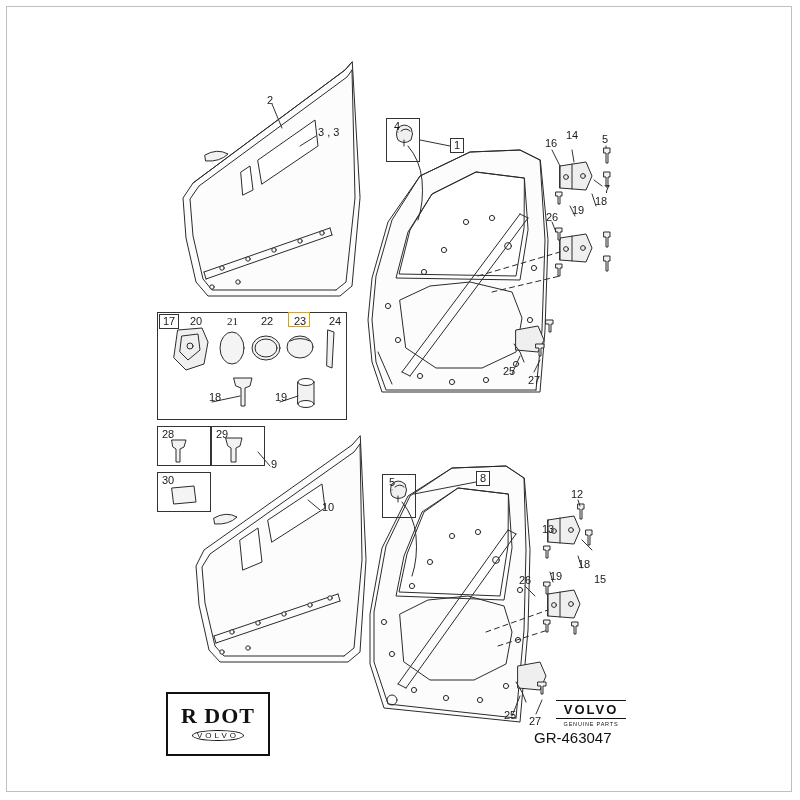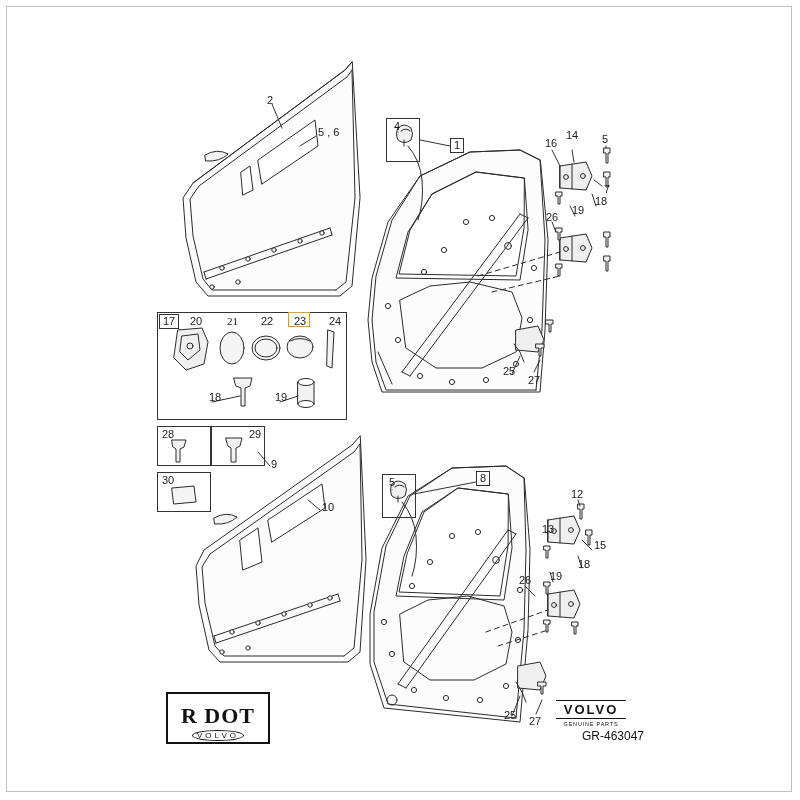--- a/index.html
+++ b/index.html
@@ -58,21 +58,21 @@
     top: 0;
     width: 800px;
     height: 800px;
     pointer-events: none;
   }
   #logo-box {
     position: absolute;
     left: 166px;
     top: 692px;
     width: 104px;
-    height: 52px;
+    height: 64px;
     border: 2px solid #111;
     background: #fff;
     box-sizing: border-box;
   }
   #logo-text {
     position: absolute;
     left: 0; right: 0;
     top: 9px;
     text-align: center;
     font-size: 22px;
@@ -113,23 +113,23 @@
     padding: 1px 0;
   }
   #volvo-genuine {
     font-size: 5.5px;
     letter-spacing: 0.8px;
     color: #111;
     margin-top: 2px;
   }
   #doc-ref {
     position: absolute;
-    left: 582px;
+    left: 534px;
     top: 729px;
-    font-size: 12px;
+    font-size: 15px;
     color: #111;
     text-align: right;
   }
 </style>
 </head>
 <body>
 
 <div id="page">
 
   <div id="frame-border"></div>
@@ -399,21 +399,21 @@
 
   <div class="panelbox" style="left:386px;top:118px;width:34px;height:44px;"></div>
   <div class="panelbox" style="left:157px;top:312px;width:190px;height:108px;"></div>
   <div class="panelbox highlight" style="left:288px;top:312px;width:22px;height:15px;"></div>
   <div class="panelbox" style="left:157px;top:426px;width:54px;height:40px;"></div>
   <div class="panelbox" style="left:211px;top:426px;width:54px;height:40px;"></div>
   <div class="panelbox" style="left:157px;top:472px;width:54px;height:40px;"></div>
   <div class="panelbox" style="left:382px;top:474px;width:34px;height:44px;"></div>
 
   <div class="callout" style="left:267px;top:95px;">2</div>
-  <div class="callout" style="left:318px;top:127px;">5 , 6</div>
+  <div class="callout" style="left:318px;top:127px;">3 , 3</div>
   <div class="callout" style="left:394px;top:121px;">4</div>
   <div class="boxed" style="left:450px;top:138px;">1</div>
   <div class="callout" style="left:545px;top:138px;">16</div>
   <div class="callout" style="left:566px;top:130px;">14</div>
   <div class="callout" style="left:602px;top:134px;">5</div>
   <div class="callout" style="left:604px;top:184px;">7</div>
   <div class="callout" style="left:572px;top:205px;">19</div>
   <div class="callout" style="left:595px;top:196px;">18</div>
   <div class="callout" style="left:546px;top:212px;">26</div>
   <div class="callout" style="left:503px;top:366px;">25</div>
@@ -422,29 +422,29 @@
   <div class="boxed" style="left:148px;top:314px;margin-left:11px;">17</div>
   <div class="callout" style="left:190px;top:316px;">20</div>
   <div class="callout" style="left:227px;top:316px;font-family:Liberation Serif, serif;">21</div>
   <div class="callout" style="left:261px;top:316px;">22</div>
   <div class="callout" style="left:294px;top:316px;">23</div>
   <div class="callout" style="left:329px;top:316px;">24</div>
   <div class="callout" style="left:209px;top:392px;">18</div>
   <div class="callout" style="left:275px;top:392px;">19</div>
 
   <div class="callout" style="left:162px;top:429px;">28</div>
-  <div class="callout" style="left:216px;top:429px;margin-left:33px;">29</div>
+  <div class="callout" style="left:216px;top:429px;">29</div>
   <div class="callout" style="left:271px;top:459px;">9</div>
   <div class="callout" style="left:162px;top:475px;">30</div>
   <div class="callout" style="left:322px;top:502px;">10</div>
   <div class="callout" style="left:389px;top:477px;">5</div>
   <div class="boxed" style="left:476px;top:471px;">8</div>
   <div class="callout" style="left:542px;top:508px;margin-top:16px;">13</div>
   <div class="callout" style="left:571px;top:489px;">12</div>
-  <div class="callout" style="left:594px;top:540px;">15</div>
+  <div class="callout" style="left:594px;top:574px;">15</div>
   <div class="callout" style="left:578px;top:559px;">18</div>
   <div class="callout" style="left:550px;top:571px;">19</div>
   <div class="callout" style="left:519px;top:575px;">26</div>
   <div class="callout" style="left:504px;top:710px;">25</div>
   <div class="callout" style="left:529px;top:716px;">27</div>
 
   <div id="logo-box">
     <div id="logo-text">R DOT</div>
     <div id="logo-sub">
       <span class="ring">VOLVO</span>

